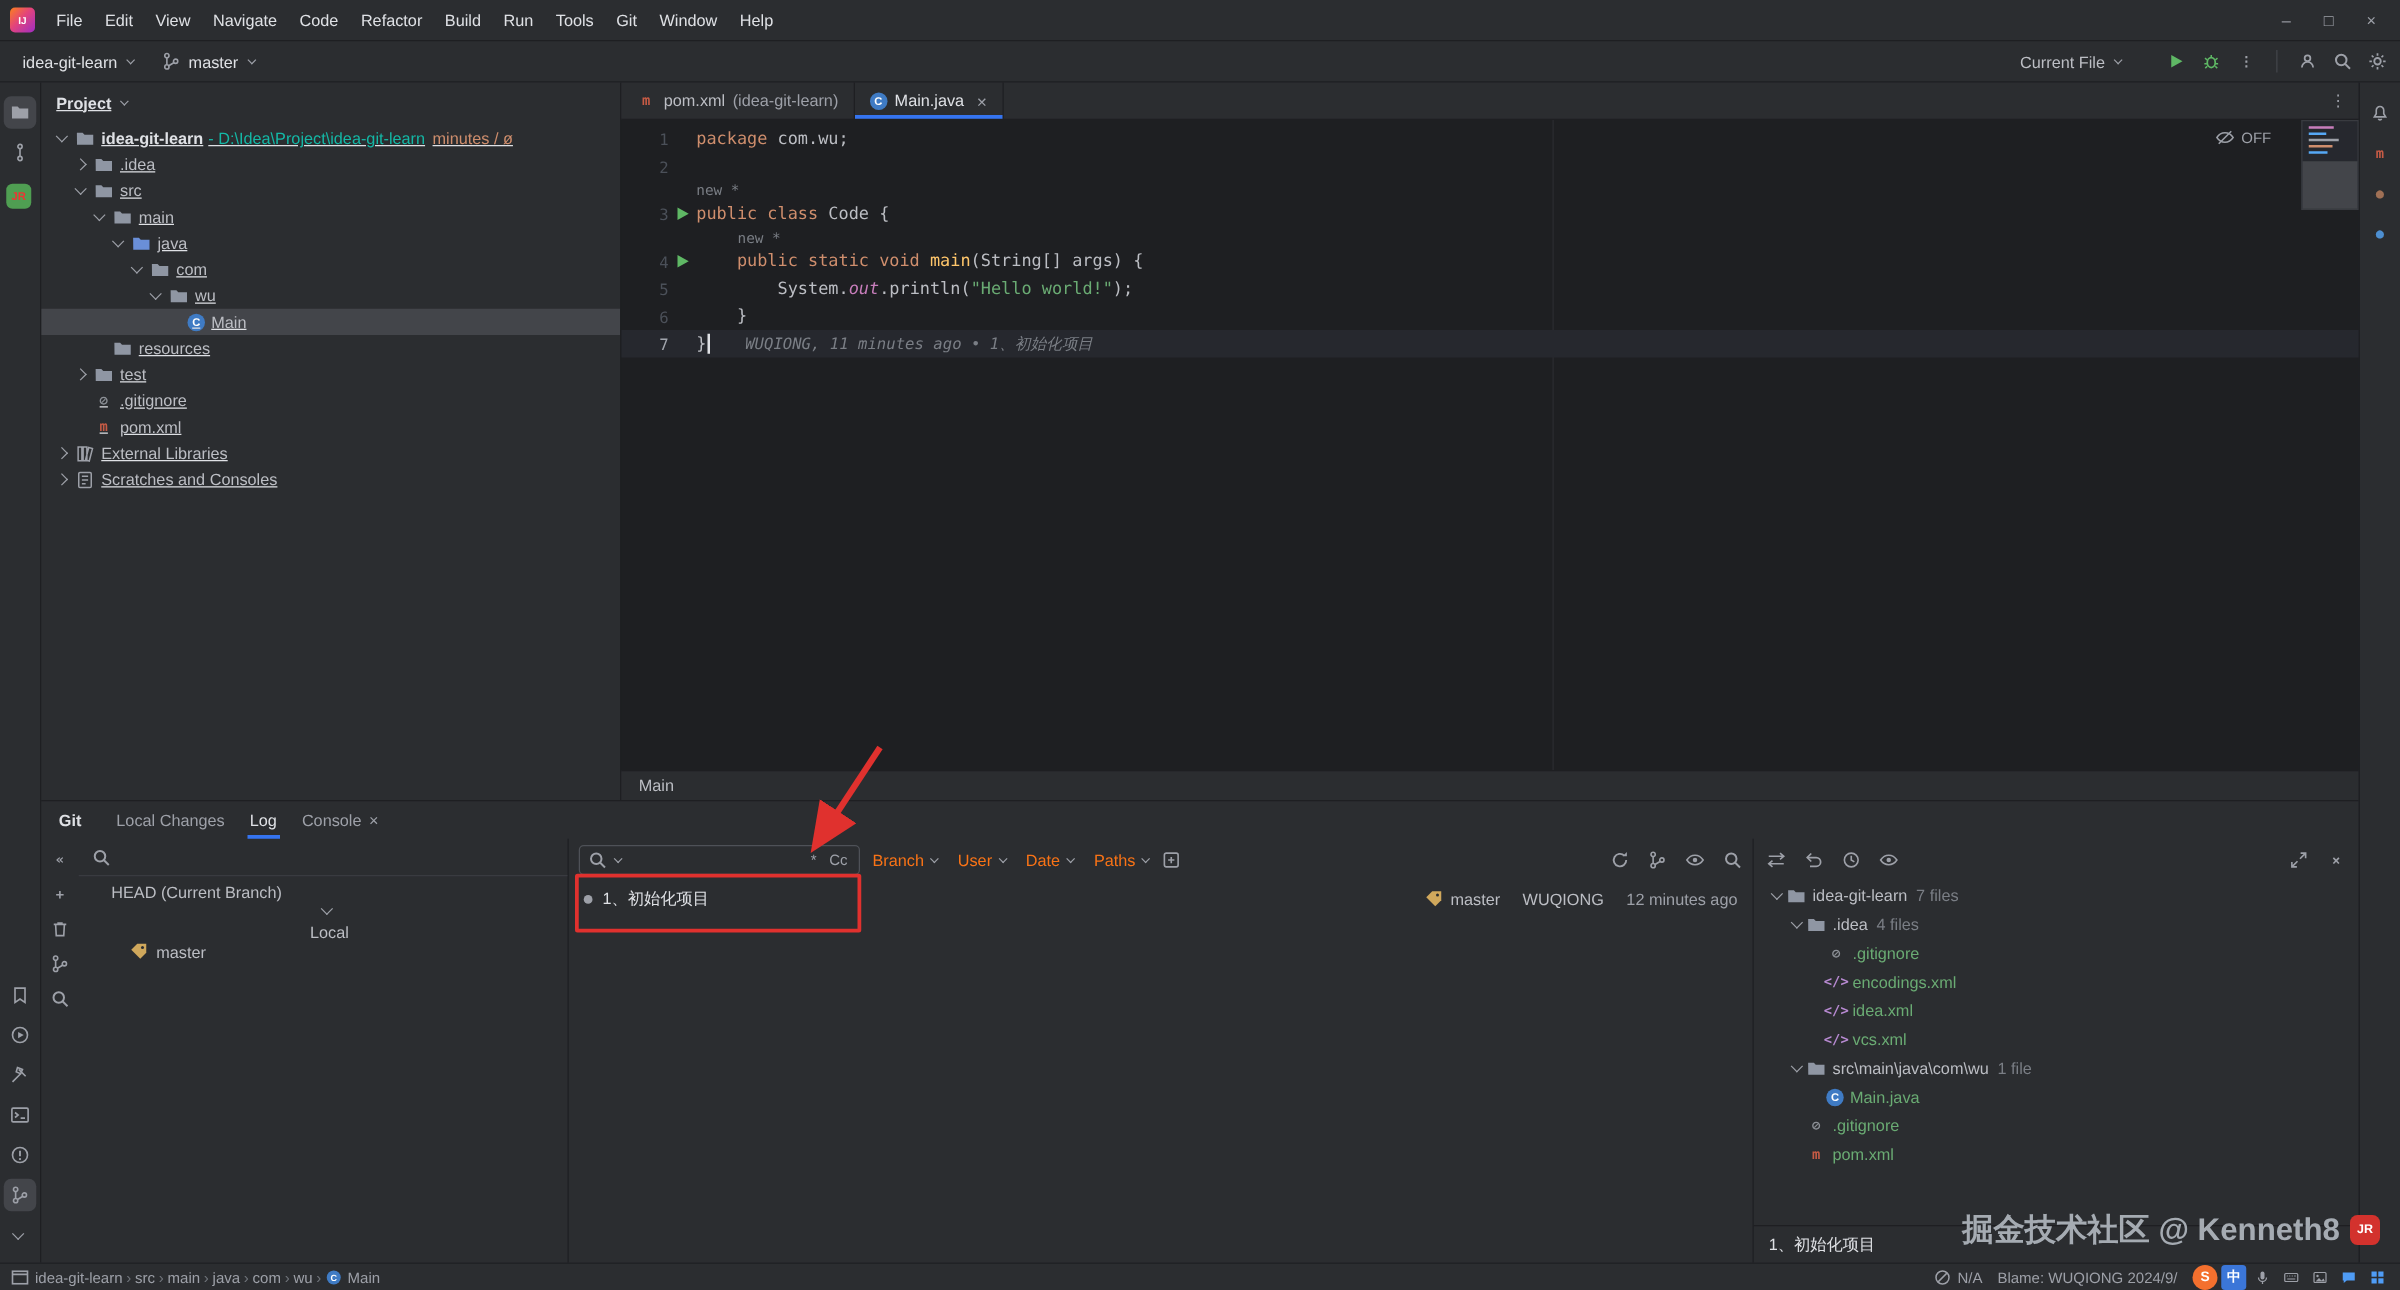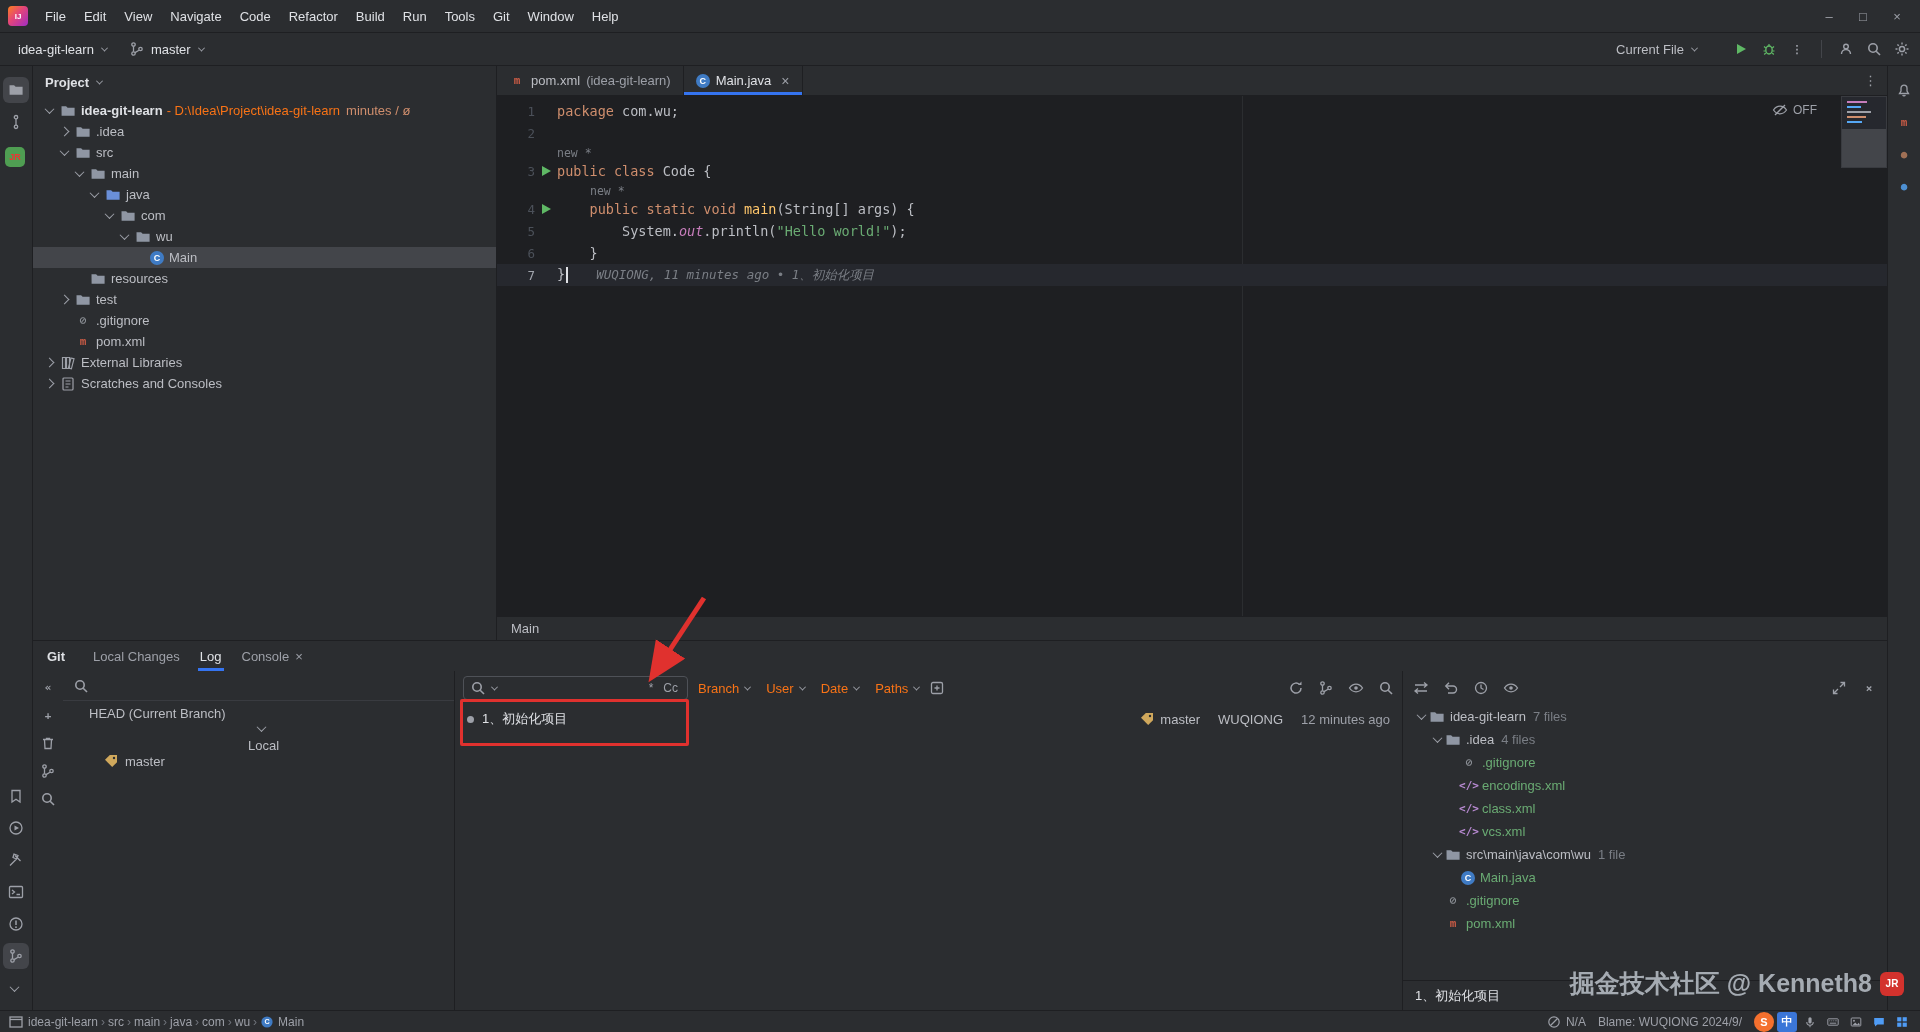--- a/index.html
+++ b/index.html
@@ -24,28 +24,28 @@
   .strip.left { border-right:1px solid #1e1f22; }
   .strip.right { border-left:1px solid #1e1f22; }
   .strip-btn { width:26px; height:26px; display:flex; align-items:center; justify-content:center; border-radius:6px; margin:3px 0; color:#9da0a8; }
   .strip-btn.active { background:#43454a; color:#dfe1e5; }
   .strip-spacer { flex:1; }
 
   .main-col { flex:1; display:flex; flex-direction:column; min-width:0; }
   .top-area { height:574px; display:flex; min-height:0; }
 
   
-  .project-panel { width:464px; background:#2b2d30; border-right:1px solid #1e1f22; flex:none; display:flex; flex-direction:column; }
+  .project-panel { width:464px; background:#2b2d30; border-right:1px solid #1e1f22; flex:none; display:flex; flex-direction:column;text-decoration:underline; }
   .pp-header { height:32px; display:flex; align-items:center; padding:0 12px; gap:6px; color:#dfe1e5; font-weight:bold; }
   .tree { flex:1; overflow:hidden; padding-top:2px; }
   .tree-row { height:21px; display:flex; align-items:center; color:#bcbec4; white-space:nowrap; }
   .tree-row.selected { background:#43454a; }
   .tree-label { margin-left:5px; }
   .tree-label.bold { color:#dfe1e5; font-weight:bold; }
-  .tree-path { color:#f97316; margin-left:4px; }
+  .tree-path { color:#14b8a6; margin-left:4px; }
   .tree-badge { color:#cf8e6d; margin-left:6px; }
 
   
   .editor-col { flex:1; display:flex; flex-direction:column; min-width:0; background:#1e1f22; }
   .tabbar { height:30px; background:#2b2d30; display:flex; align-items:stretch; border-bottom:1px solid #1e1f22; }
   .etab { display:flex; align-items:center; gap:6px; padding:0 12px; color:#bcbec4; border-right:1px solid #1e1f22; position:relative; }
   .etab.active { color:#dfe1e5; }
   .etab.active::after { content:""; position:absolute; left:0; right:0; bottom:0; height:3px; background:#3574f0; }
   .etab .hint { color:#9da0a8; }
   .etab .closex { color:#9da0a8; margin-left:4px; font-size:14px; }
@@ -755,21 +755,21 @@
                 <span class="f-label added" style="margin-left: 5px;">.gitignore</span>
               </div>
               <div class="f-row" style="padding-left: 44px;">
                 <span class="chev none" style="margin-right: 4px;"></span>
                 <span class="ic glyph" style="color: rgb(184, 138, 210);">&lt;/&gt;</span>
                 <span class="f-label added" style="margin-left: 5px;">encodings.xml</span>
               </div>
               <div class="f-row" style="padding-left: 44px;">
                 <span class="chev none" style="margin-right: 4px;"></span>
                 <span class="ic glyph" style="color: rgb(184, 138, 210);">&lt;/&gt;</span>
-                <span class="f-label added" style="margin-left: 5px;">class.xml</span>
+                <span class="f-label added" style="margin-left: 5px;">idea.xml</span>
               </div>
               <div class="f-row" style="padding-left: 44px;">
                 <span class="chev none" style="margin-right: 4px;"></span>
                 <span class="ic glyph" style="color: rgb(184, 138, 210);">&lt;/&gt;</span>
                 <span class="f-label added" style="margin-left: 5px;">vcs.xml</span>
               </div>
               <div class="f-row" style="padding-left: 28px;">
                 <span class="chev down" style="margin-right: 4px;"></span>
                 <span class="ic" style="color: rgb(143, 150, 163);">
                   <svg viewBox="0 0 16 16">

